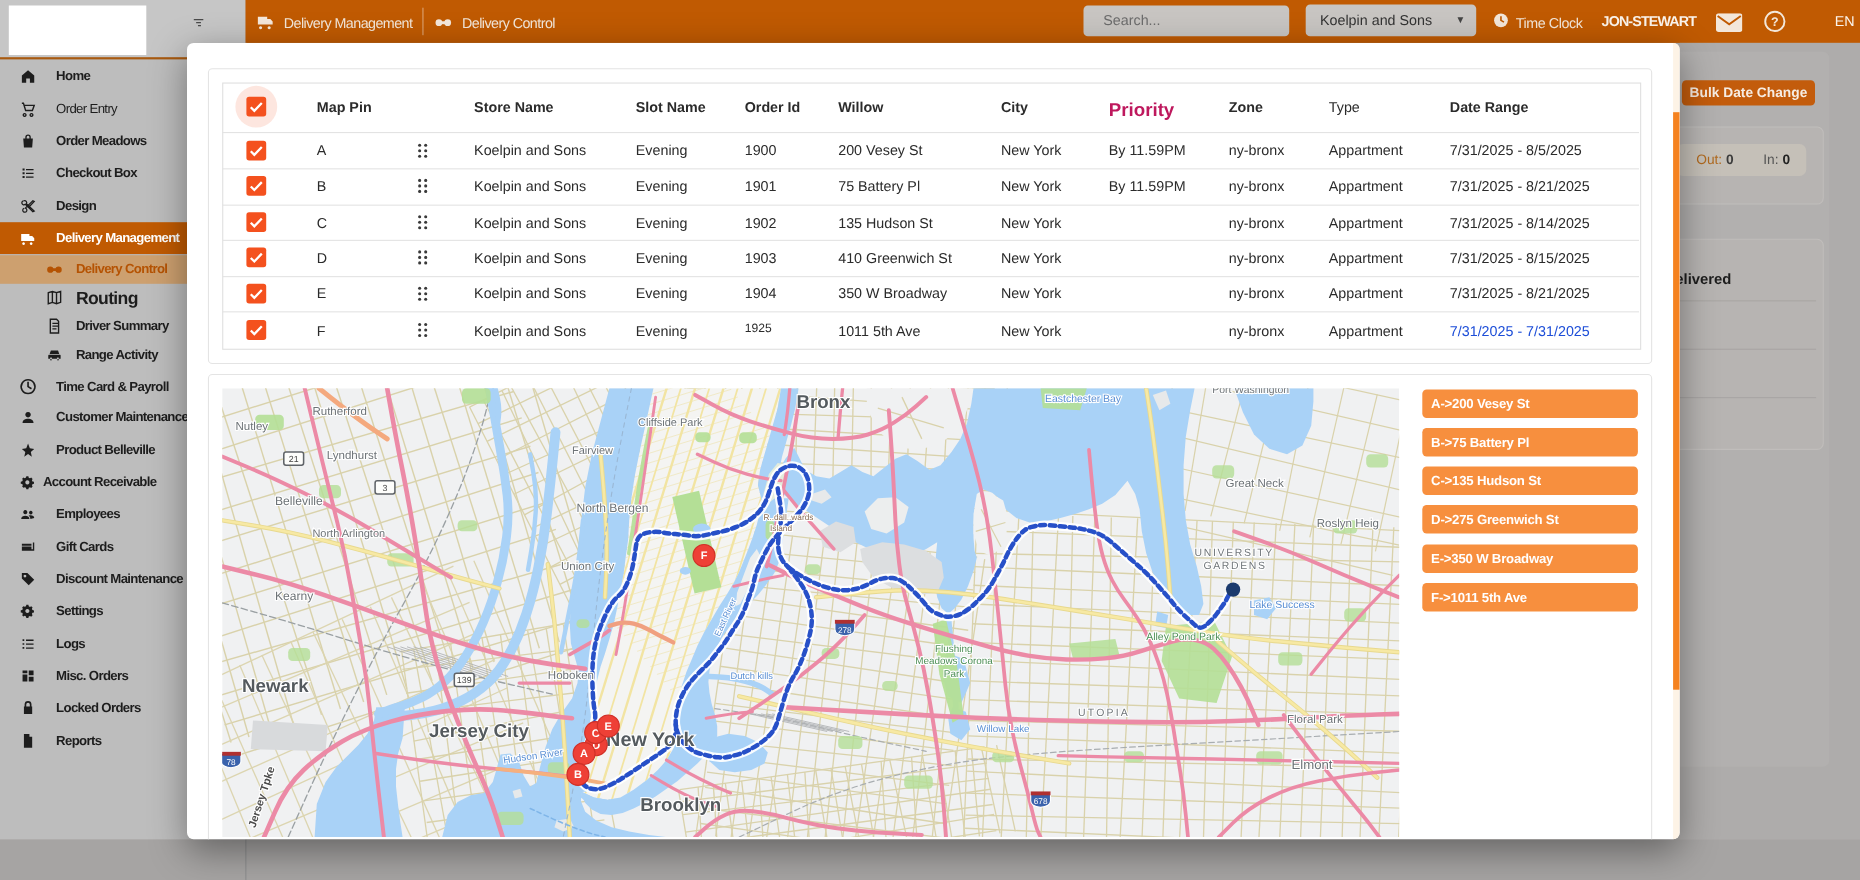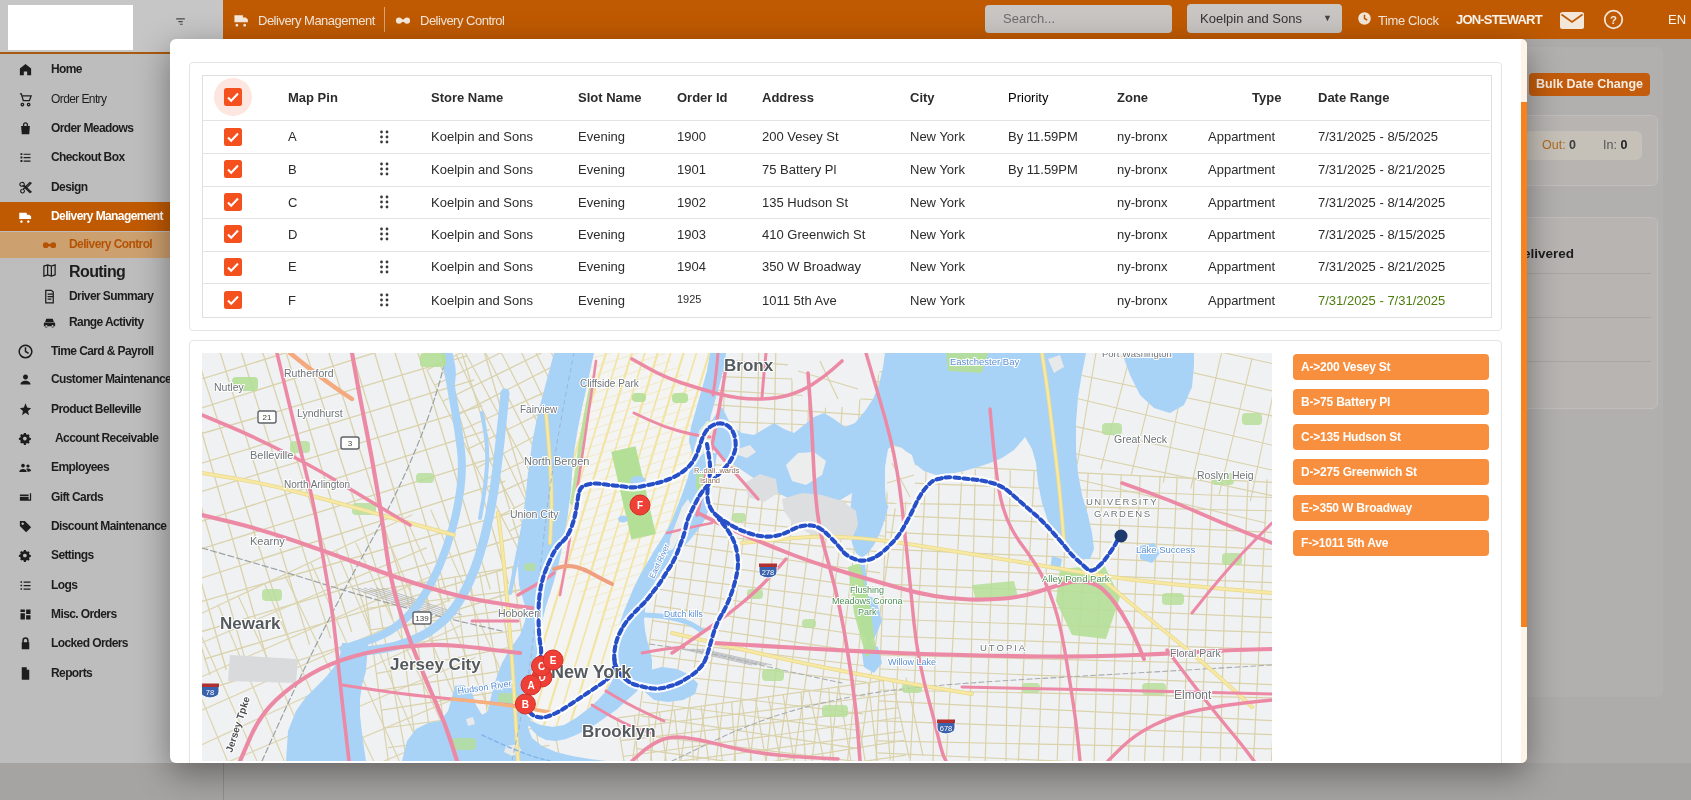--- a/index.html
+++ b/index.html
@@ -119,21 +119,21 @@
       <path d="M12 4a4 4 0 1 1-.01 0zM4 20c0-4 4-6 8-6s8 2 8 6z"></path>
     </svg></div>
 <div style="position:absolute;left:51px;top:372px;font-size:12px;font-weight:700;letter-spacing:-0.6px;color:#1d1d1d;white-space:nowrap">Customer Maintenance</div>
 <div style="position:absolute;left:18px;top:402px;width:15px;height:15px"><svg width="15" height="15" viewBox="0 0 24 24" fill="#1d1d1d">
       <path d="M12 2l2.6 6.8L21 10l-5 4.4L17.5 21 12 17l-5.5 4L8 14.4 3 10l6.4-1.2z"></path>
     </svg></div>
 <div style="position:absolute;left:51px;top:402px;font-size:12px;font-weight:700;letter-spacing:-0.6px;color:#1d1d1d;white-space:nowrap">Product Belleville</div>
 <div style="position:absolute;left:18px;top:431px;width:15px;height:15px"><svg width="15" height="15" viewBox="0 0 24 24" fill="#1d1d1d">
       <path d="M9.5 3h3l.5 2.2 1.8.8L16.6 5l2 2-1 1.8.8 1.8 2.2.5v3l-2.2.5-.8 1.8 1 1.8-2 2-1.8-1-1.8.8-.5 2.2h-3L9 19.8l-1.8-.8L5.4 20l-2-2 1-1.8-.8-1.8L1.4 14v-3l2.2-.5.8-1.8-1-1.8 2-2 1.8 1 1.8-.8zM11 9a3 3 0 1 0 .01 0z"></path>
     </svg></div>
-<div style="position:absolute;left:55px;top:431px;font-size:12px;font-weight:700;letter-spacing:-0.6px;color:#1d1d1d;white-space:nowrap">Account Receivable</div>
+<div style="position:absolute;left:39px;top:431px;font-size:12px;font-weight:700;letter-spacing:-0.6px;color:#1d1d1d;white-space:nowrap">Account Receivable</div>
 <div style="position:absolute;left:18px;top:460px;width:15px;height:15px"><svg width="15" height="15" viewBox="0 0 24 24" fill="#1d1d1d">
       <path d="M8 6a3 3 0 1 1-.01 0zM16 7a2.6 2.6 0 1 1-.01 0zM2 19c0-3.2 3-4.8 6-4.8s6 1.6 6 4.8zm13.4 0c0-2.4-1-4-2.6-4.8 1-.4 2.1-.6 3.2-.6 2.6 0 5 1.4 5 4z"></path>
     </svg></div>
 <div style="position:absolute;left:51px;top:460px;font-size:12px;font-weight:700;letter-spacing:-0.6px;color:#1d1d1d;white-space:nowrap">Employees</div>
 <div style="position:absolute;left:18px;top:490px;width:15px;height:15px"><svg width="15" height="15" viewBox="0 0 24 24" fill="#1d1d1d">
       <path d="M3 7h14v3H3zm0 4h14v6H3zm16-6h2v12h-7v-2h5z"></path>
     </svg></div>
 <div style="position:absolute;left:51px;top:490px;font-size:12px;font-weight:700;letter-spacing:-0.6px;color:#1d1d1d;white-space:nowrap">Gift Cards</div>
 <div style="position:absolute;left:18px;top:519px;width:15px;height:15px"><svg width="15" height="15" viewBox="0 0 24 24" fill="#1d1d1d">
       <path d="M3 3h8l10 10-8 8L3 11zm4.5 2.5a2 2 0 1 0 .01 0z"></path>
@@ -171,25 +171,25 @@
     <div style="position:absolute;left:32px;top:211.8px;width:1288px;height:1px;background:#e3e3e3"></div>
     <div style="position:absolute;left:32px;top:244.4px;width:1288px;height:1px;background:#e3e3e3"></div>
     <div style="position:absolute;left:44px;top:39px;width:38px;height:38px;border-radius:50%;background:rgba(244,81,30,.14)"></div>
     <div style="position:absolute;left:54px;top:49px;width:18px;height:18px;background:#f4511e;border-radius:2.5px"><svg width="18" height="18" viewBox="0 0 18 18">
         <path d="M4 9.5l3.2 3.2L14 5.6" fill="none" stroke="#fff" stroke-width="2.1"></path>
       </svg></div>
     <div style="position:absolute;left:118px;top:51px;font-size:13px;font-weight:700;color:#2b2b2b">Map Pin</div>
     <div style="position:absolute;left:261px;top:51px;font-size:13px;font-weight:700;color:#2b2b2b">Store Name</div>
     <div style="position:absolute;left:408px;top:51px;font-size:13px;font-weight:700;color:#2b2b2b">Slot Name</div>
     <div style="position:absolute;left:507px;top:51px;font-size:13px;font-weight:700;color:#2b2b2b">Order Id</div>
-    <div style="position:absolute;left:592px;top:51px;font-size:13px;font-weight:700;color:#2b2b2b">Address</div>
+    <div style="position:absolute;left:592px;top:51px;font-size:13px;font-weight:700;color:#2b2b2b">Willow</div>
     <div style="position:absolute;left:740px;top:51px;font-size:13px;font-weight:700;color:#2b2b2b">City</div>
-    <div style="position:absolute;left:838px;top:51px;font-size:13px;font-weight:400;color:#000000">Priority</div>
+    <div style="position:absolute;left:838px;top:51px;font-size:17px;font-weight:700;color:#be185d">Priority</div>
     <div style="position:absolute;left:947px;top:51px;font-size:13px;font-weight:700;color:#2b2b2b">Zone</div>
-    <div style="position:absolute;left:1082px;top:51px;font-size:13px;font-weight:700;color:#2b2b2b">Type</div>
+    <div style="position:absolute;left:1038px;top:51px;font-size:13px;font-weight:400;color:#2b2b2b">Type</div>
     <div style="position:absolute;left:1148px;top:51px;font-size:13px;font-weight:700;color:#2b2b2b">Date Range</div>
     <div style="position:absolute;left:54px;top:88.5px;width:18px;height:18px;background:#f4511e;border-radius:2.5px"><svg width="18" height="18" viewBox="0 0 18 18">
         <path d="M4 9.5l3.2 3.2L14 5.6" fill="none" stroke="#fff" stroke-width="2.1"></path>
       </svg></div>
     <div style="position:absolute;left:118px;top:90px;font-size:13px;color:#2b2b2b">A</div>
     <svg style="position:absolute;left:209px;top:90.5px" width="10" height="14" viewBox="0 0 10 14">
       <g fill="#3a3a3a">
         <circle cx="2.5" cy="2" r="1.4"></circle>
         <circle cx="8" cy="2" r="1.4"></circle>
         <circle cx="2.5" cy="7" r="1.4"></circle>
@@ -310,21 +310,21 @@
         <circle cx="8" cy="12" r="1.4"></circle>
       </g>
     </svg>
     <div style="position:absolute;left:261px;top:254px;font-size:13px;color:#2b2b2b">Koelpin and Sons</div>
     <div style="position:absolute;left:408px;top:254px;font-size:13px;color:#2b2b2b">Evening</div>
     <div style="position:absolute;left:507px;top:254px;font-size:11px;color:#2b2b2b">1925</div>
     <div style="position:absolute;left:592px;top:254px;font-size:13px;color:#2b2b2b">1011 5th Ave</div>
     <div style="position:absolute;left:740px;top:254px;font-size:13px;color:#2b2b2b">New York</div>
     <div style="position:absolute;left:947px;top:254px;font-size:13px;color:#2b2b2b">ny-bronx</div>
     <div style="position:absolute;left:1038px;top:254px;font-size:13px;color:#2b2b2b">Appartment</div>
-    <div style="position:absolute;left:1148px;top:254px;font-size:13px;color:#4d7c0f">7/31/2025 - 7/31/2025</div>
+    <div style="position:absolute;left:1148px;top:254px;font-size:13px;color:#1d4ed8">7/31/2025 - 7/31/2025</div>
   <svg style="position:absolute;left:32px;top:314px" width="1070" height="408" viewBox="0 0 1070 408">
       <rect width="1070" height="408" fill="#f0f1f2"></rect>
       <defs>
         <clipPath id="mh">
           <polygon points="392,0 386,28 380,55 375,80 372,100 370,120 369,138 367,152 365,168 362,184 359,200 356,214 352,228 348,241 344,253 341,265 339,277 337,289 335,301 333,313 331,325 329,337 327,349 326,359 327,367 338,372 350,374 362,372 374,365 386,356 396,347 404,338 410,328 413,318 414,306 414,294 415,282 418,270 422,258 427,246 432,234 438,222 445,210 452,198 459,187 465,177 470,167 474,157 478,147 482,136 486,124 489,112 490,100 487,88 489,74 493,60 497,46 501,32 505,18 508,0"></polygon>
         </clipPath>
       </defs>
       <g transform="rotate(-17 120 110)" stroke="#d9d2ab" stroke-width="1.3">
         <line x1="-51.0" y1="-60.0" x2="-49.0" y2="280.0"></line>
         <line x1="-26.0" y1="-60.0" x2="-32.0" y2="280.0"></line>

